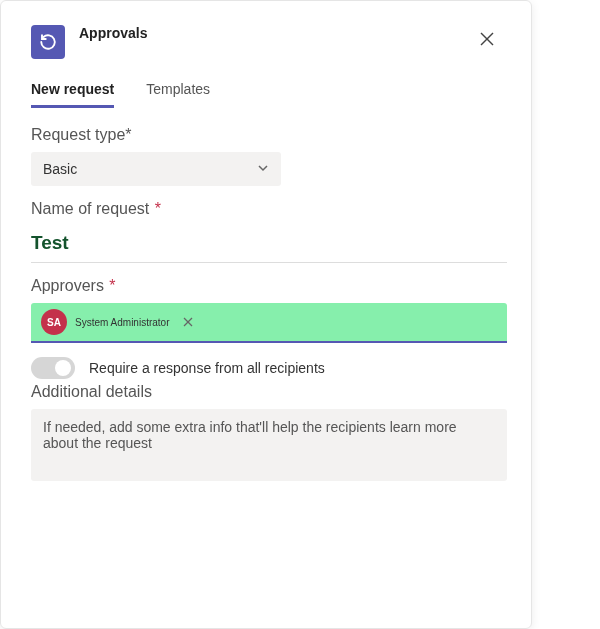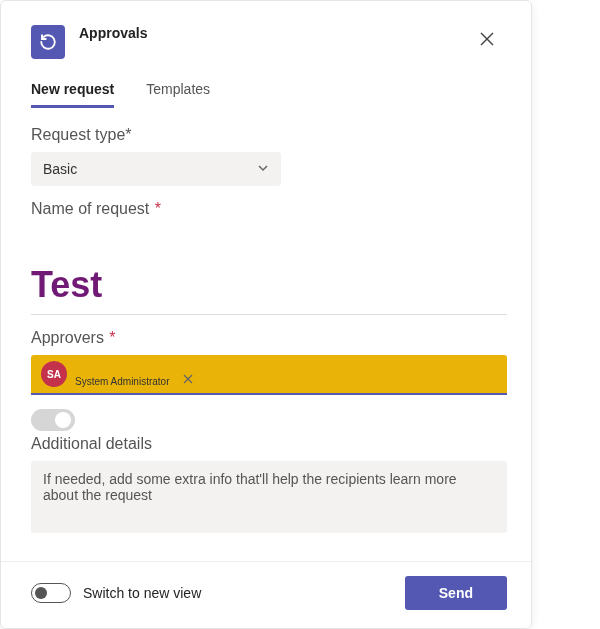--- a/index.html
+++ b/index.html
@@ -91,35 +91,34 @@
     justify-content: space-between;
     padding: 0 12px;
     cursor: pointer;
     color: #333;
   }
   .chevron { color: #666; }
   .name-input {
     width: 100%;
     border: none;
     border-bottom: 1px solid #ddd;
-    font-size: 36px;
+    font-size: 19px;
     font-weight: 700;
     padding: 6px 0 8px 0;
     outline: none;
     background: transparent;
-    color: #701a75;
-    margin-top: 32px;
+    color: #14532d;
   }
   .approvers-box {
     width: 100%;
-    background: #eab308;
+    background: #86efac;
     border-bottom: 2px solid #5558b3;
     border-radius: 3px 3px 0 0;
     display: flex;
-    align-items: flex-end;
+    align-items: center;
     gap: 8px;
     padding: 6px 10px;
     min-height: 40px;
   }
   .avatar {
     width: 26px; height: 26px;
     border-radius: 50%;
     background: #c4314b;
     color: #fff;
     font-size: 10px;
@@ -246,29 +245,23 @@
       <span class="chip-remove">
         <svg width="10" height="10" viewBox="0 0 10 10" stroke="#666" stroke-width="1.2">
             <line x1="1" y1="1" x2="9" y2="9"></line>
             <line x1="9" y1="1" x2="1" y2="9"></line>
           </svg>
       </span>
     </div>
 
     <div class="toggle-row">
       <div class="toggle-pill off"></div>
+      <span class="toggle-label">Require a response from all recipients</span>
     </div>
 
     <div class="field-label" style="margin-top:4px">Additional details</div>
     <textarea class="details-box" placeholder="If needed, add some extra info that'll help the recipients learn more about the request" style=""></textarea>
 
     <div style="height:12px"></div>
   </div>
 
-  <div class="footer">
-    <div class="switch-left">
-      <div class="switch-outline"></div>
-      <span>Switch to new view</span>
-    </div>
-    <button class="send-btn">Send</button>
-  </div>
 
 </div>
 
 </body></html>

